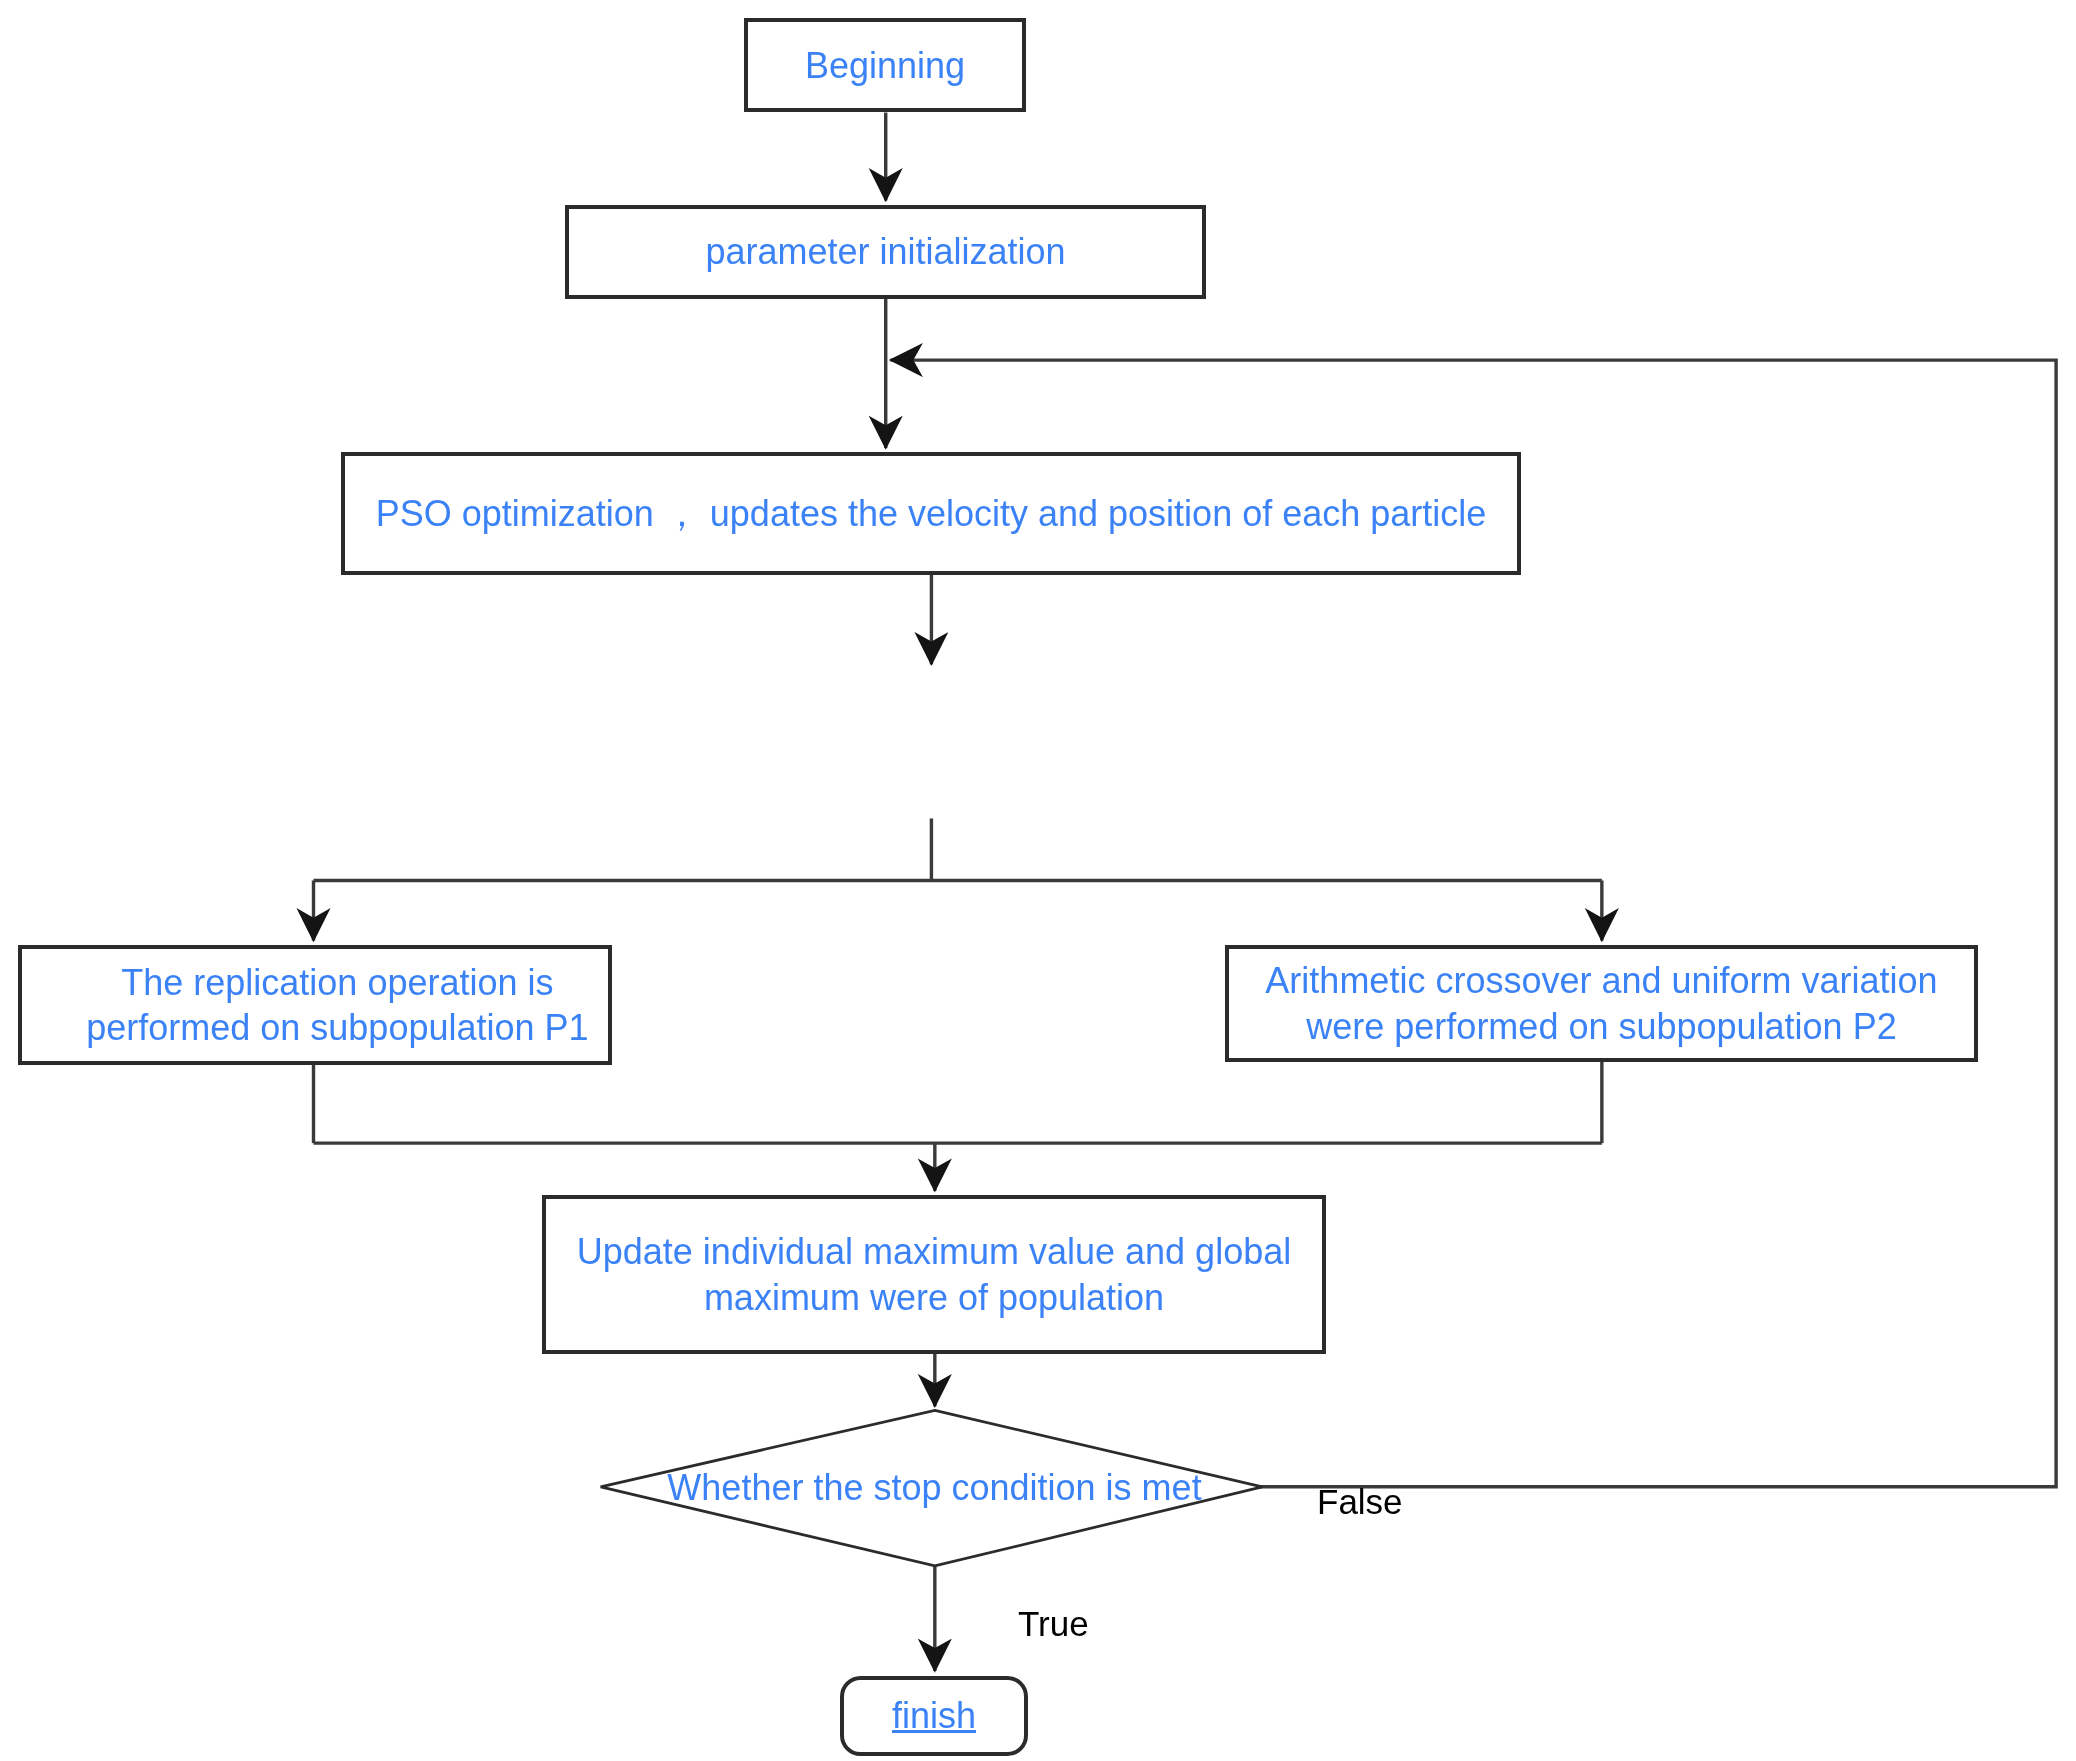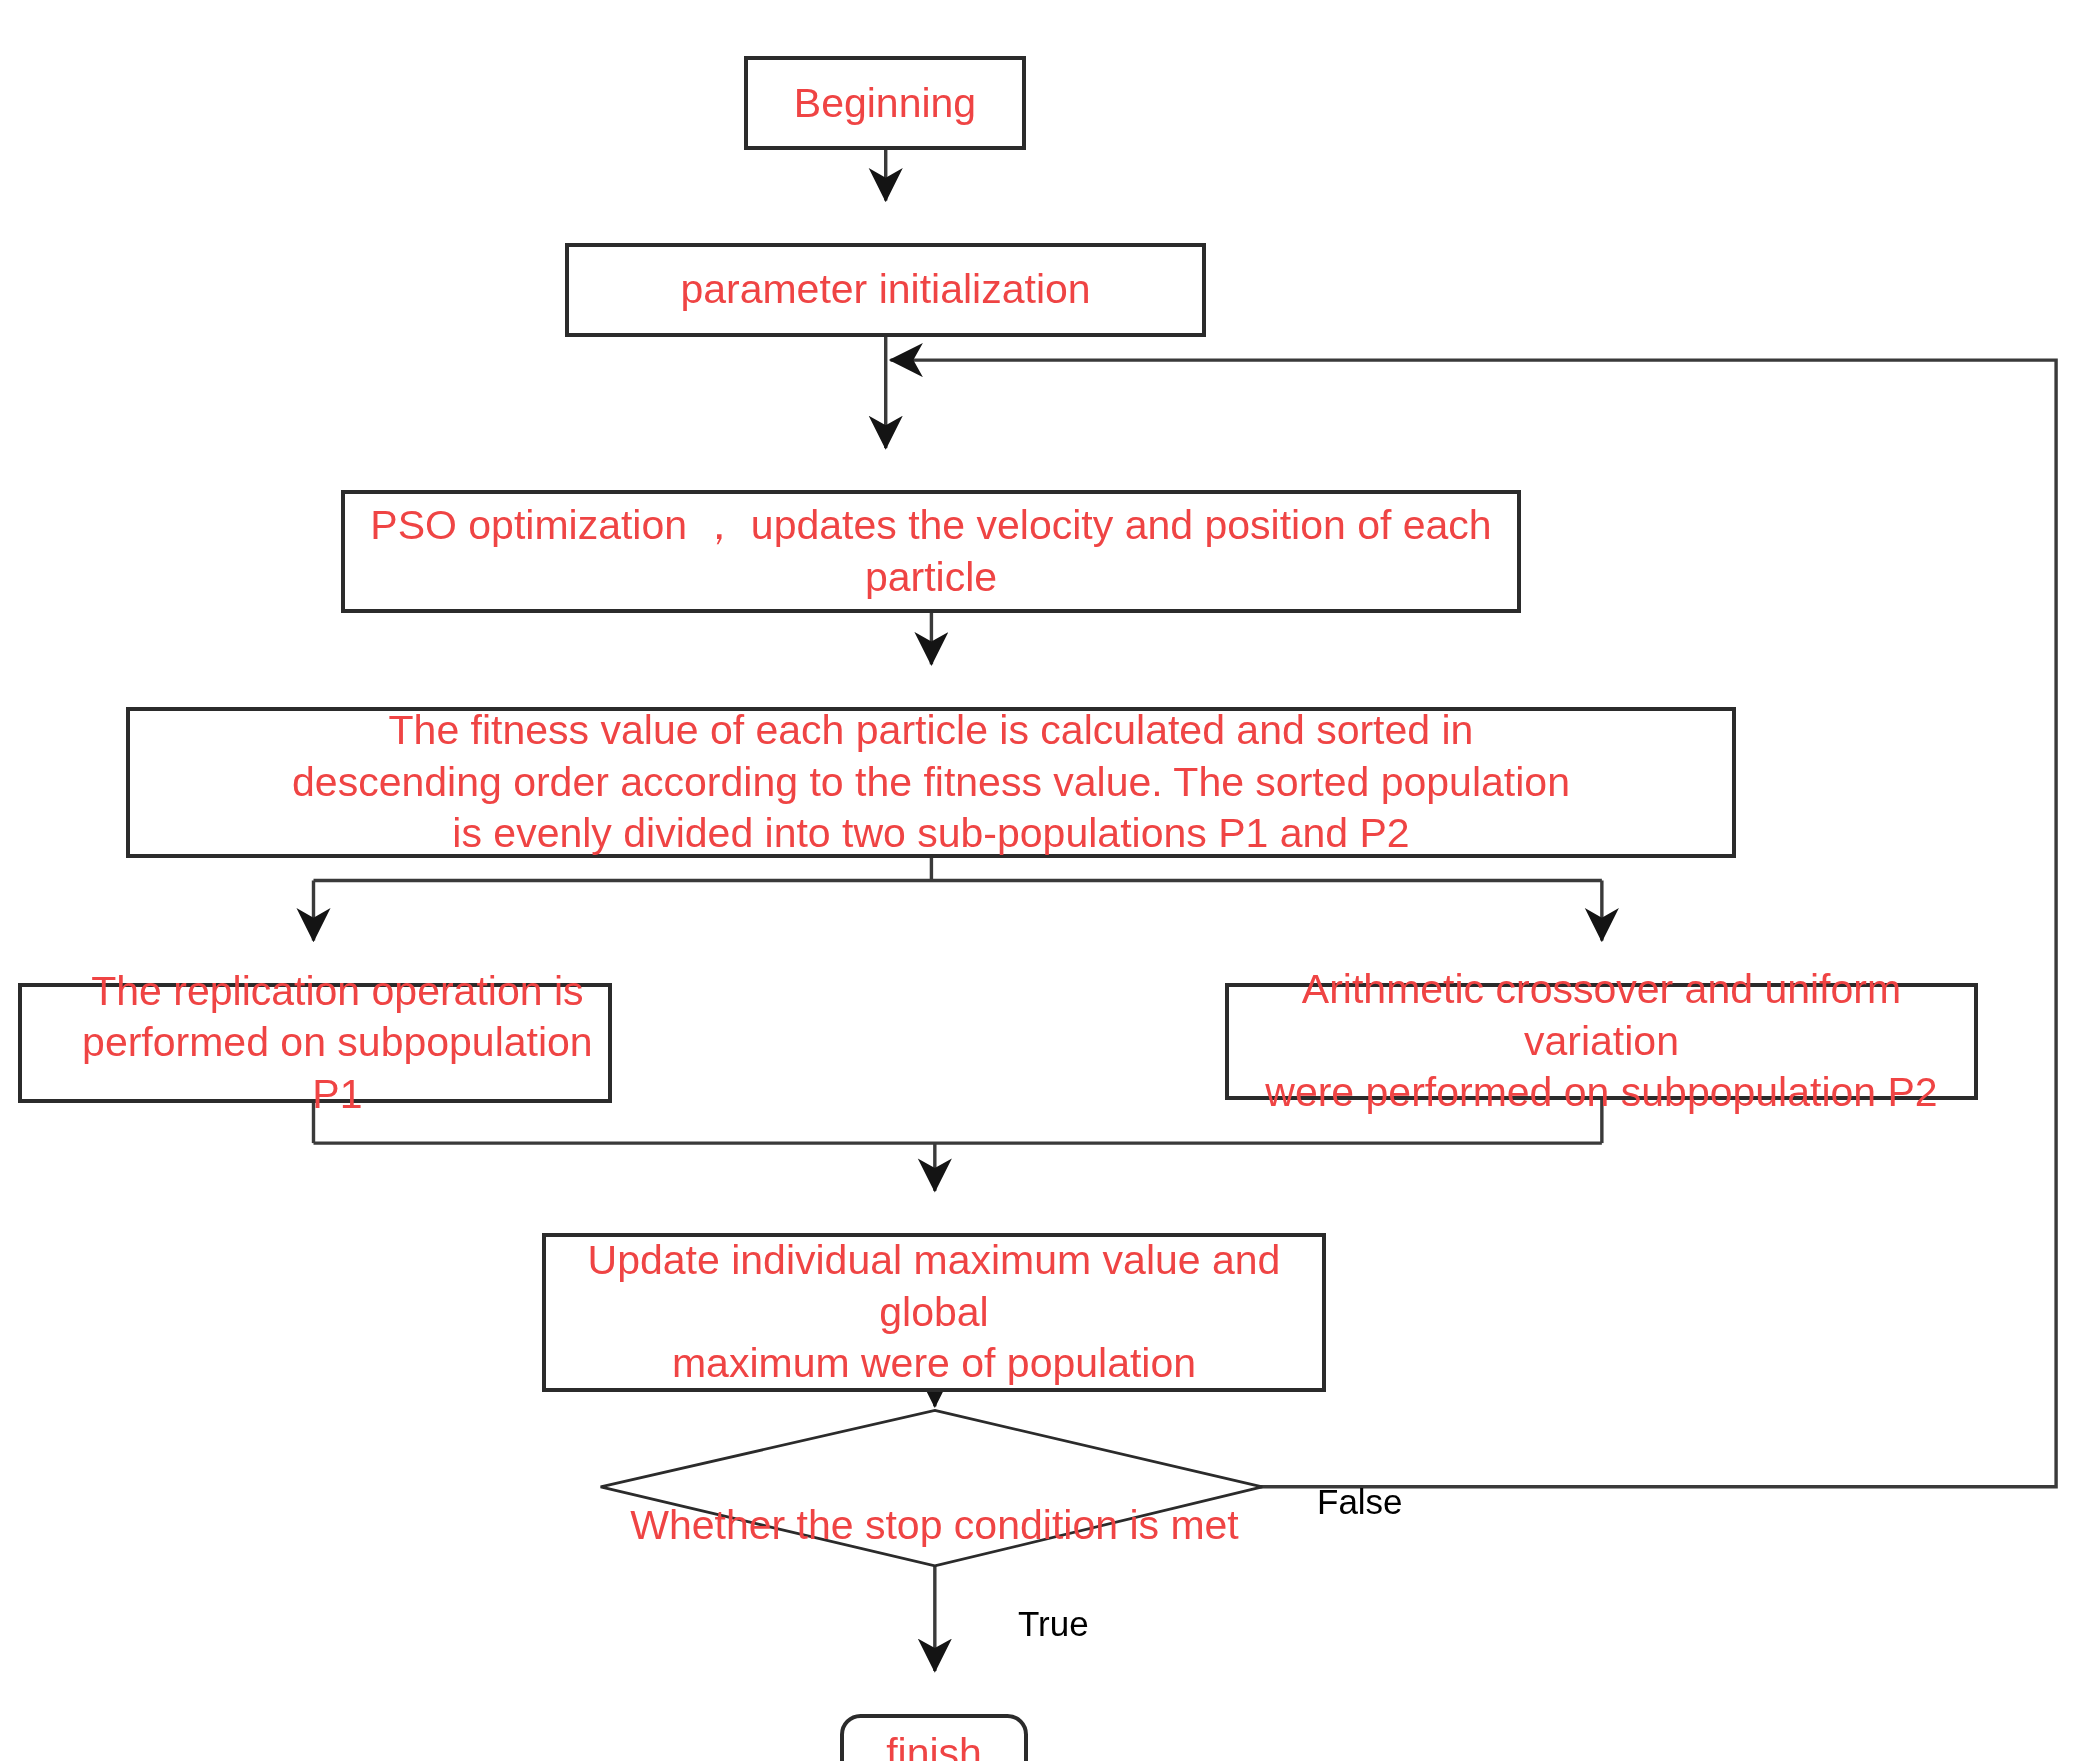--- a/index.html
+++ b/index.html
@@ -36,24 +36,23 @@
   .node {
     position: absolute;
     box-sizing: border-box;
     background: #ffffff;
     border: 4.8px solid #2b2b2b;
     display: flex;
     align-items: center;
     justify-content: center;
     text-align: center;
     white-space: pre-line;
-    font-size: 41px;
+    font-size: 36px;
     line-height: 1.26;
-    color: #ef4444;
-    margin-top: 38px;
+    color: #3b82f6;
   }
   .node.rounded {
     border-radius: 20.5px;
   }
   .node.no-border {
     border: none;
     background: transparent;
   }
   .edge-label {
     position: absolute;
@@ -92,23 +91,20 @@
 
     <polygon class="diamond-shape" points="1370,2068 1850,2180 1370,2296 880,2180"></polygon>
   </svg>
 
   <div class="node" style="left:744px; top:18.4px; width:282px; height:94px;">Beginning</div>
 
   <div class="node" style="left:565px; top:205px; width:641px; height:94px;">parameter initialization</div>
 
   <div class="node" style="left:341px; top:452px; width:1180px; height:123px;">PSO optimization ， updates the velocity and position of each particle</div>
 
-  <div class="node" style="left:126px; top:669px; width:1610px; height:151px;">The fitness value of each particle is calculated and sorted in
-descending order according to the fitness value. The sorted population
-is evenly divided into two sub-populations P1 and P2</div>
 
   <div class="node" style="left:18.4px; top:945px; width:594px; height:120px;padding-left:44px;">The replication operation is
 performed on subpopulation P1</div>
 
   <div class="node" style="left:1225px; top:945px; width:753px; height:117px;">Arithmetic crossover and uniform variation
 were performed on subpopulation P2</div>
 
   <div class="node" style="left:542px; top:1195px; width:784px; height:159px;">Update individual maximum value and global
 maximum were of population</div>
 

